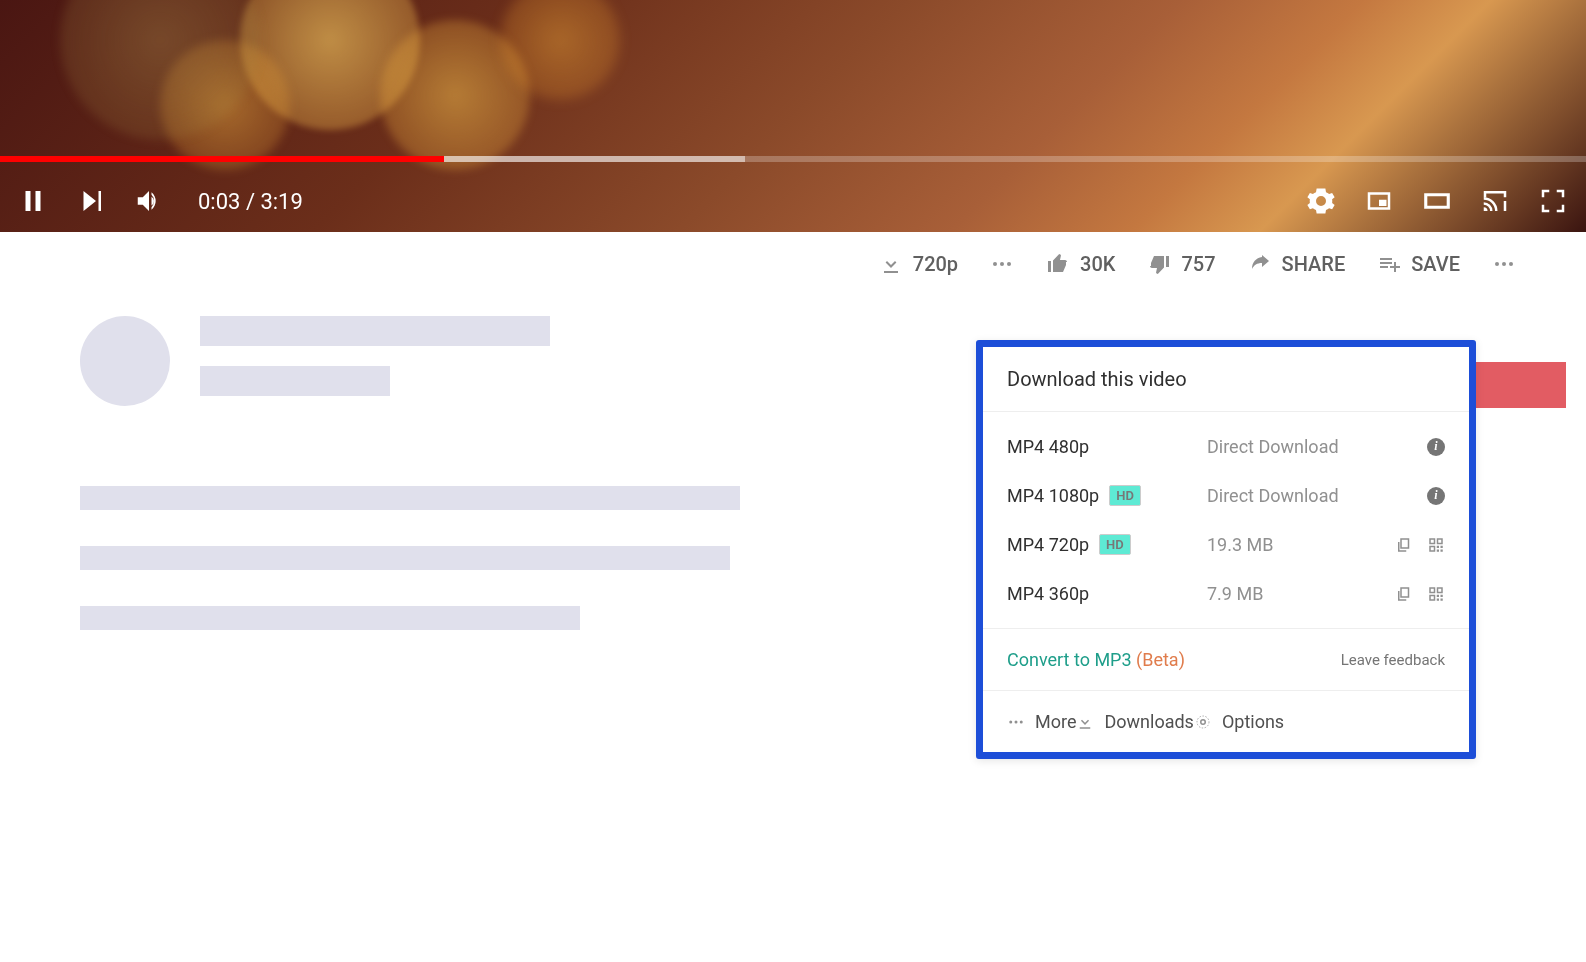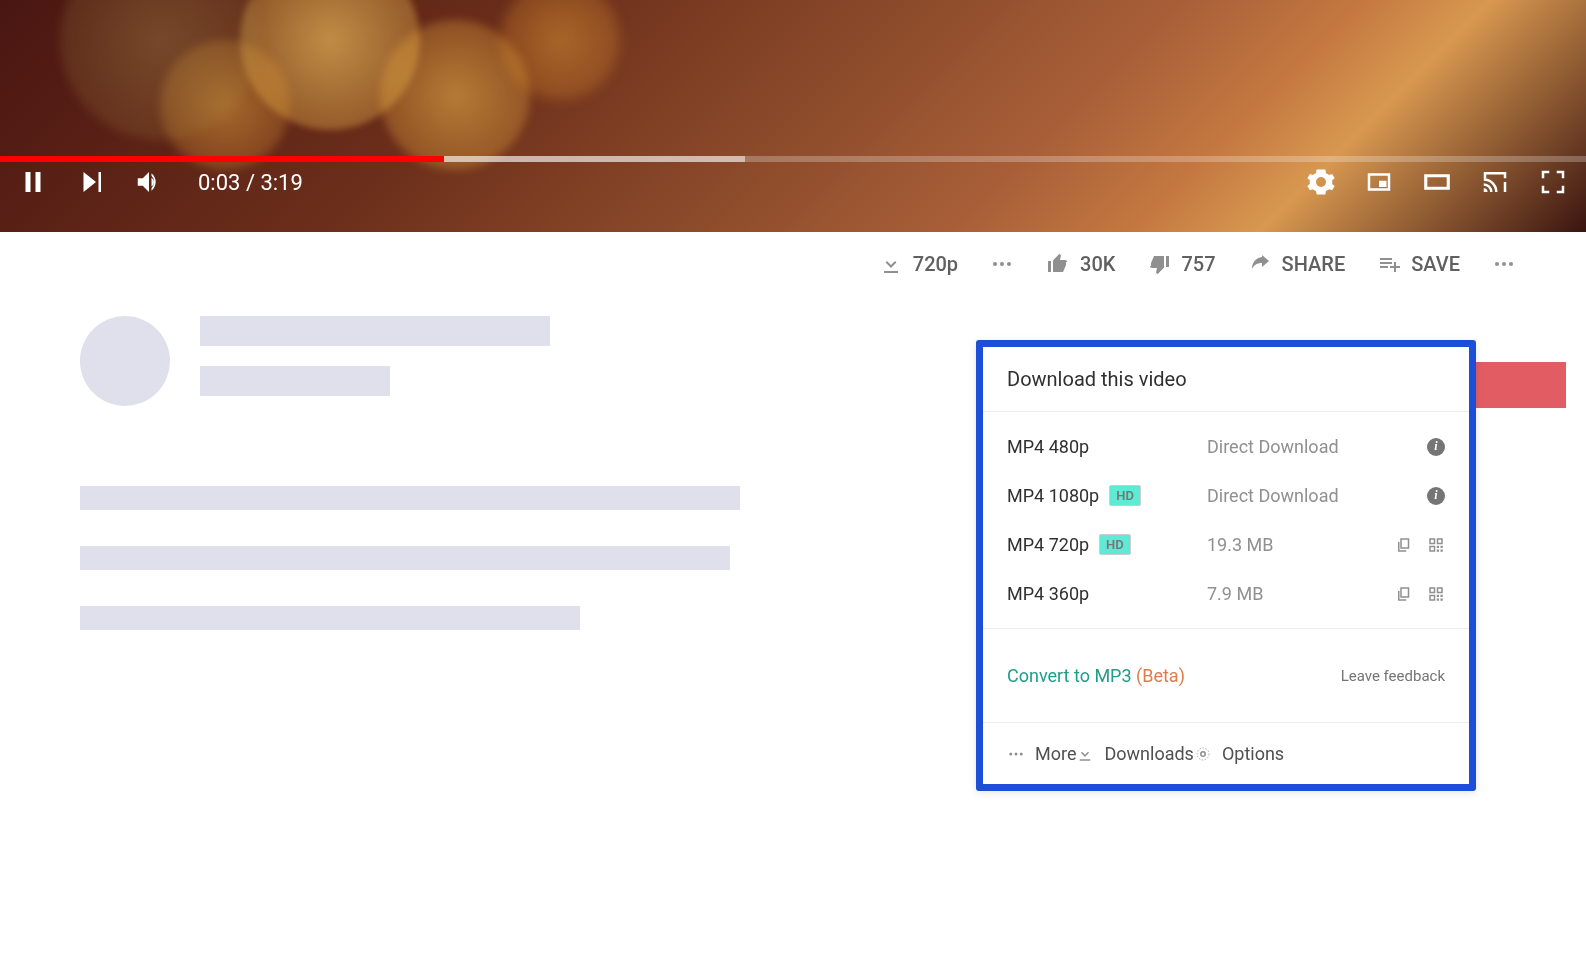--- a/index.html
+++ b/index.html
@@ -10,21 +10,21 @@
 .b1 { width: 180px; height: 180px; left: 240px; top: -50px; background: radial-gradient(circle, rgba(255,210,100,0.6), rgba(255,180,60,0.2)); filter: blur(3px); }
 .b2 { width: 150px; height: 150px; left: 380px; top: 20px; background: radial-gradient(circle, rgba(255,200,80,0.5), rgba(255,170,50,0.15)); filter: blur(4px); }
 .b3 { width: 130px; height: 130px; left: 160px; top: 40px; background: radial-gradient(circle, rgba(255,190,70,0.45), rgba(255,160,40,0.1)); filter: blur(5px); }
 .b4 { width: 120px; height: 120px; left: 500px; top: -20px; background: radial-gradient(circle, rgba(255,180,60,0.4), rgba(255,150,30,0.1)); filter: blur(6px); }
 .b5 { width: 200px; height: 200px; left: 60px; top: -60px; background: radial-gradient(circle, rgba(180,150,80,0.35), rgba(150,120,50,0.1)); filter: blur(5px); }
 
 .progress-bar { position: absolute; bottom: 70px; left: 0; width: 100%; height: 6px; background: rgba(255,255,255,0.25); }
 .progress-buffer { position: absolute; left: 0; top: 0; height: 100%; background: rgba(255,255,255,0.5); width: 47%; }
 .progress-play { position: absolute; left: 0; top: 0; height: 100%; background: #ff0000; width: 28%; }
 
-.controls { position: absolute; bottom: 0; left: 0; width: 100%; height: 70px; display: flex; align-items: flex-start; padding: 5px 18px; color: #fff; }
+.controls { position: absolute; bottom: 0; left: 0; width: 100%; height: 70px; display: flex; align-items: flex-end; padding: 16px 18px; color: #fff; }
 .controls-left { display: flex; align-items: center; gap: 28px; }
 .controls-right { margin-left: auto; display: flex; align-items: center; gap: 28px; }
 .ctrl-icon { width: 30px; height: 30px; fill: #fff; cursor: pointer; }
 .time-text { color: #fff; font-size: 22px; font-weight: 400; margin-left: 6px; }
 
 .below { padding: 20px 20px 0 20px; position: relative; }
 .action-row { display: flex; justify-content: flex-end; align-items: center; gap: 32px; color: #606060; font-size: 20px; font-weight: 500; padding-right: 50px; }
 .action-item { display: flex; align-items: center; gap: 10px; cursor: pointer; }
 .act-icon { width: 24px; height: 24px; fill: #909090; }
 
@@ -43,21 +43,21 @@
 .popup { position: absolute; right: 110px; top: 340px; width: 500px; background: #fff; border: 7px solid #1d4ed8; box-shadow: 0 2px 8px rgba(0,0,0,0.1); border-radius: 3px; }
 .popup-header { padding: 20px 24px; font-size: 20px; color: #303030; border-bottom: 1px solid #eee; }
 .popup-body { padding: 10px 24px; }
 .dl-row { display: flex; align-items: center; padding: 14px 0; font-size: 18px; }
 .dl-fmt { color: #303030; width: 200px; display: flex; align-items: center; gap: 10px; }
 .hd-badge { font-size: 13px; font-weight: 600; color: #777; border: 1px solid #ccc; background: #5eead4; padding: 2px 6px; border-radius: 2px; }
 .dl-meta { color: #909090; flex: 1; }
 .dl-icons { display: flex; gap: 14px; }
 .small-icon { width: 18px; height: 18px; fill: #909090; }
 .info-icon { width: 18px; height: 18px; border-radius: 50%; background: #757575; color: #fff; display: inline-flex; align-items: center; justify-content: center; font-style: italic; font-family: Georgia, serif; font-size: 12px; font-weight: bold; }
-.popup-mid { padding: 36px 24px; display: flex; align-items: center; justify-content: space-between; border-top: 1px solid #eee; border-bottom: 1px solid #eee; }
+.popup-mid { padding: 20px 24px; display: flex; align-items: center; justify-content: space-between; border-top: 1px solid #eee; border-bottom: 1px solid #eee; }
 .convert { color: #1e9e8a; font-size: 18px; }
 .convert .beta { color: #e07c4c; }
 .feedback { color: #757575; font-size: 15px; }
 .popup-footer { padding: 20px 24px; display: flex; align-items: center; color: #505050; font-size: 18px; }
 .footer-item { display: flex; align-items: center; gap: 10px; cursor: pointer; }
 </style>
 </head>
 <body>
 
 <div class="video-area">

